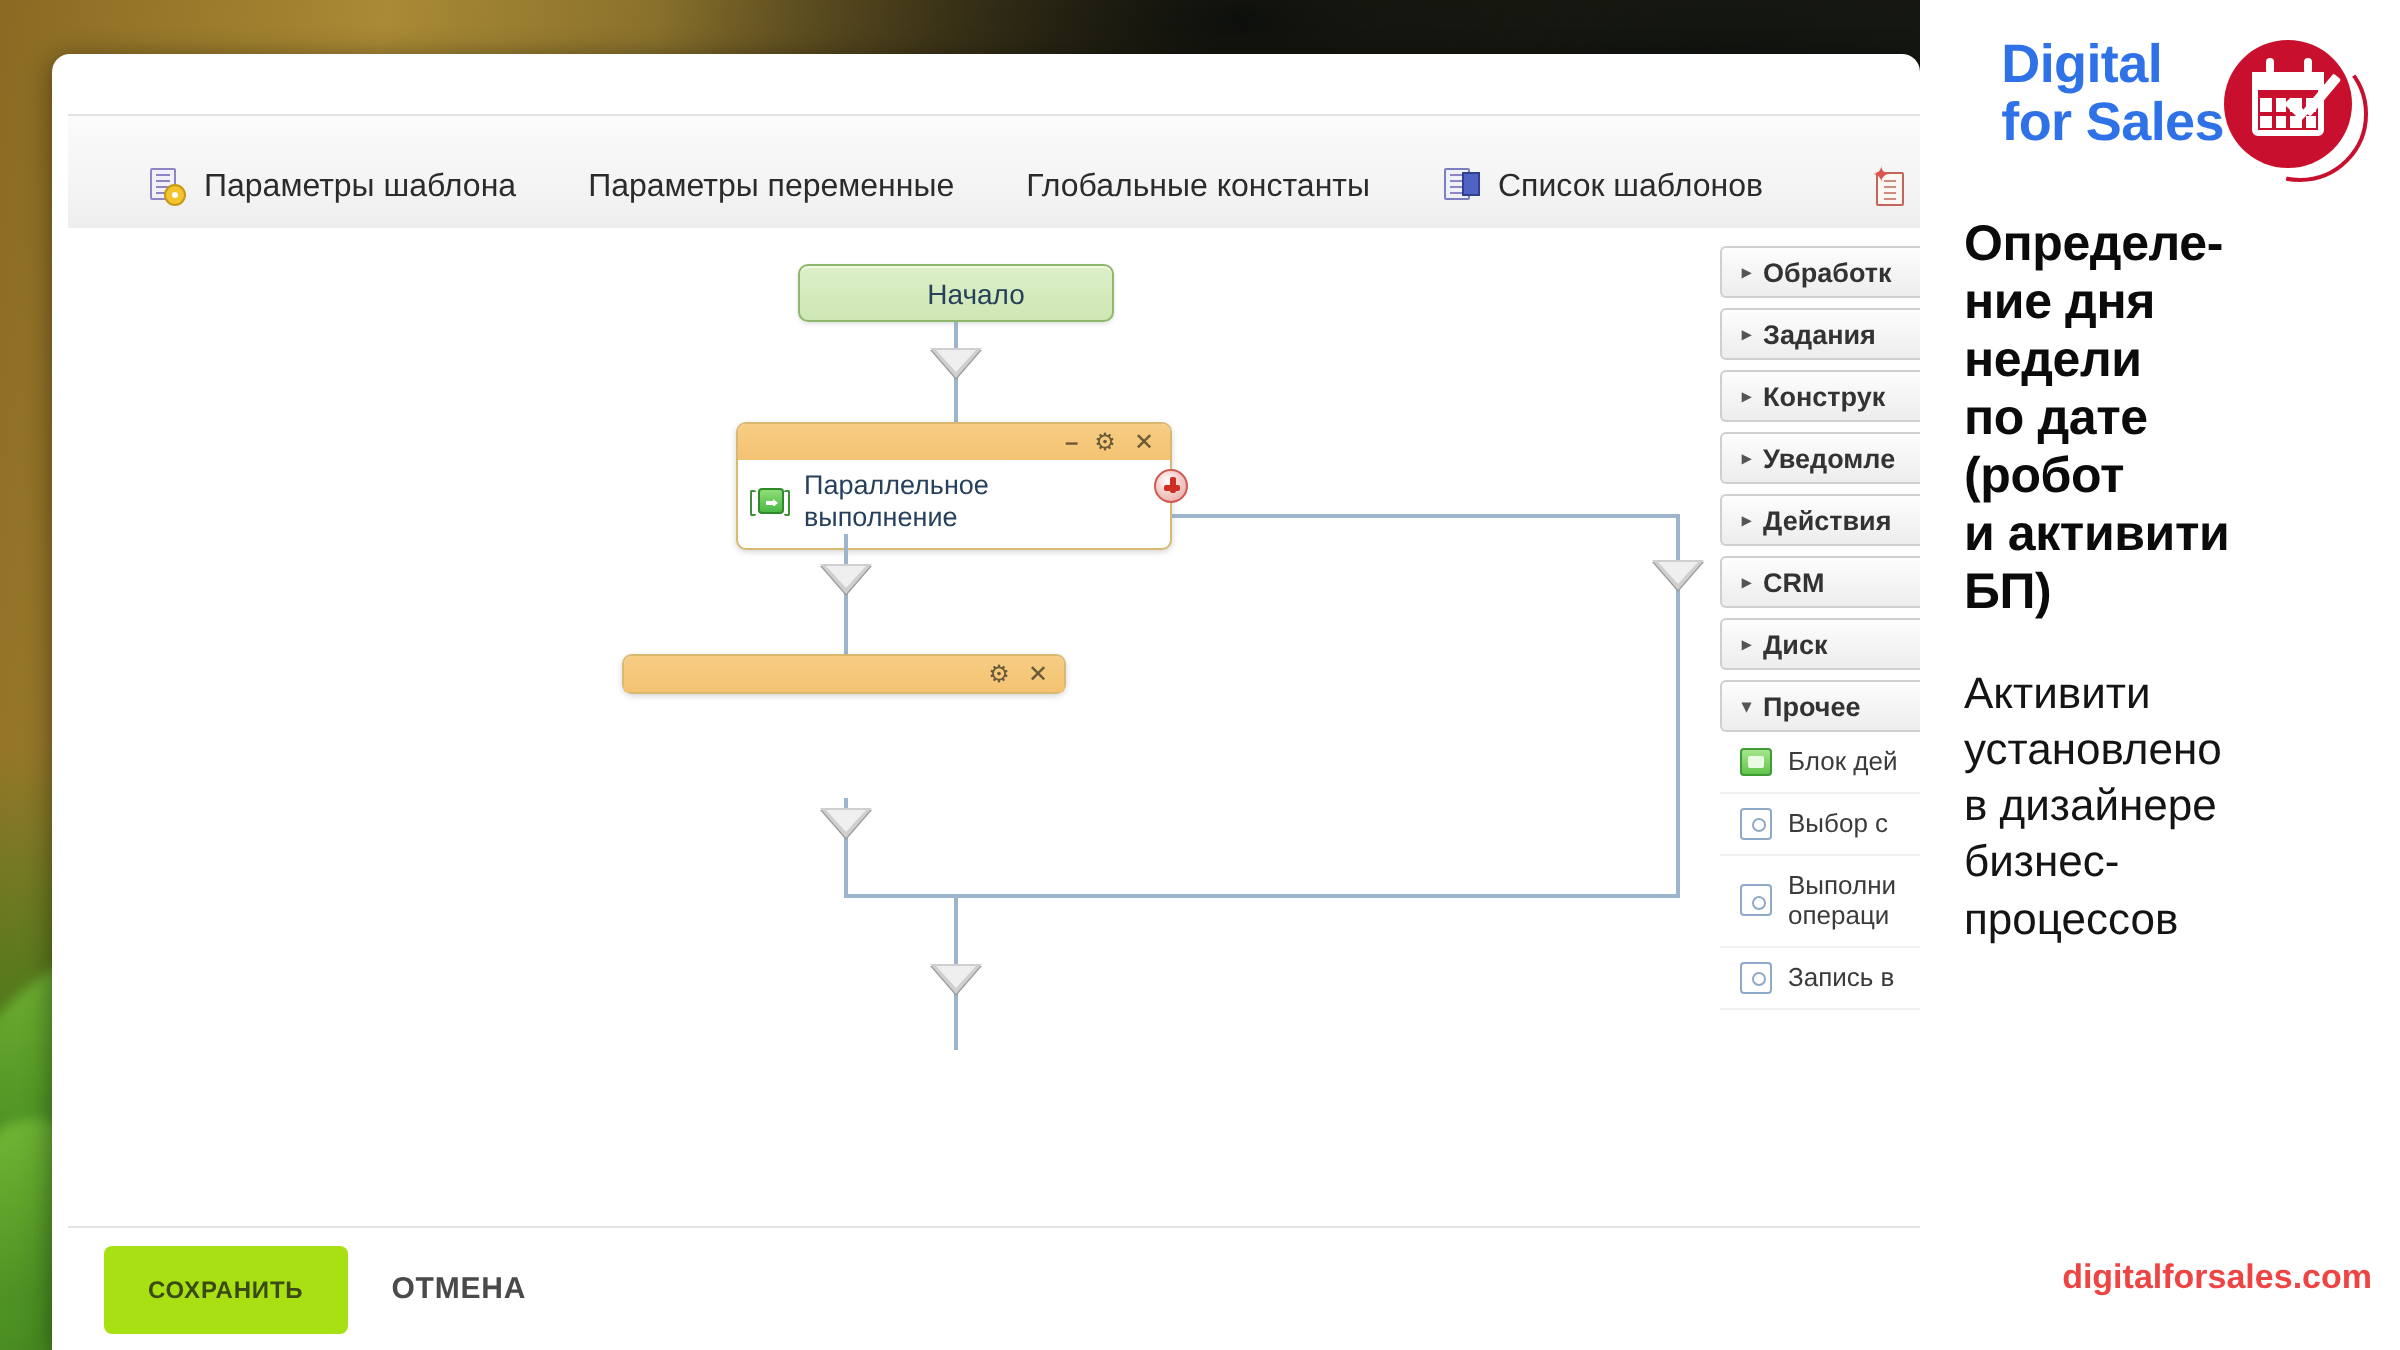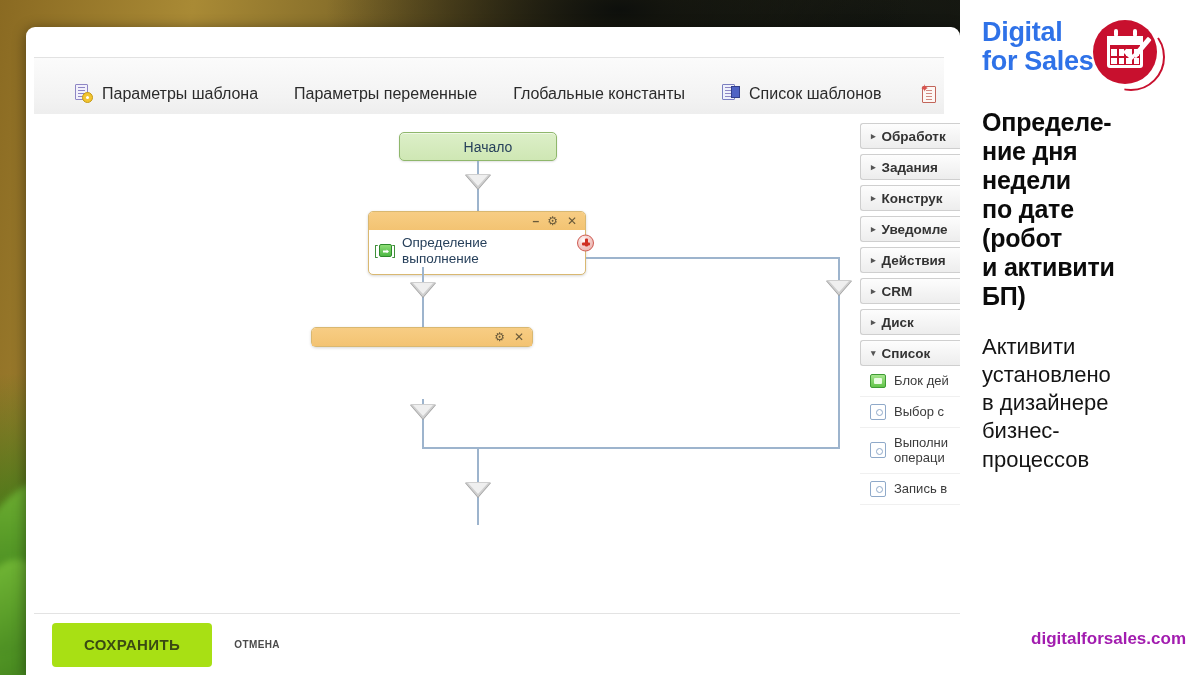--- a/index.html
+++ b/index.html
@@ -31,21 +31,21 @@
     position: absolute; left: 26px; top: 27px;
     width: 934px; height: 648px;
     background: #ffffff;
     border-radius: 9px 9px 0 0;
     box-shadow: 0 2px 14px rgba(0,0,0,.45);
     overflow: hidden;
   }
 
   
   #toolbar {
-    position: absolute; left: 8px; top: 30px; right: 16px; height: 73px;
+    position: absolute; left: 8px; top: 30px; right: 0; height: 73px;
     background: linear-gradient(to bottom, #fbfbfb 0%, #f3f3f3 55%, #e9e9e9 100%);
     border-top: 1px solid #e2e2e2;
     border-bottom: 1px solid #d4d4d4;
     display: flex; align-items: center;
     padding-left: 40px;
     gap: 36px;
     white-space: nowrap;
   }
   .tb-item {
     display: flex; align-items: center; gap: 9px;
@@ -227,39 +227,39 @@
   }
 
   
   #footer {
     position: absolute; left: 8px; right: 0; bottom: 0; height: 62px;
     background: #fff; border-top: 1px solid #e3e3e3;
     display: flex; align-items: center; gap: 22px; padding-left: 18px;
   }
   .btn {
     height: 44px; border: none; border-radius: 4px;
-    font-size: 15px; font-weight: 700; letter-spacing: .4px;
+    font-size: 12px; font-weight: 700; letter-spacing: .4px;
     cursor: pointer; font-family: "Liberation Sans", sans-serif;
-    padding: 0 32px;
+    padding: 0 22px;
   }
   #btn-save { background: #a8e014; color: #3a4a12; }
   #btn-apply { background: #35c2ef; color: #ffffff; }
   #btn-cancel {
-    background: transparent; color: #4a4a4a; font-weight: 700; font-size: 10px;
+    background: transparent; color: #4a4a4a; font-weight: 700; font-size: 15px;
     border: none; cursor: pointer; letter-spacing: .4px;
     font-family: "Liberation Sans", sans-serif;
     text-align: center;
   }
 
   
   #brand {
     position: absolute; left: 960px; top: 0; width: 240px; height: 675px;
     background: #ffffff; padding: 18px 14px 12px 22px;
   }
-  #brand-top { display:flex; align-items:flex-start; justify-content:flex-start; }
+  #brand-top { display:flex; align-items:flex-start; justify-content:flex-end; }
   #brand-name {
     font-size: 27px; font-weight: 700; color: #2f72e8; line-height: 1.08;
     white-space: pre-line; letter-spacing: -.3px;
   }
   #brand-logo { position: relative; width: 74px; height: 74px; flex: 0 0 auto; margin-top: 2px; }
   #brand-logo .ring {
     position:absolute; left:4px; top:3px; width:68px; height:68px;
     border-radius:50%; border:2px solid #c8102e;
     clip-path: polygon(50% 50%, 120% 0%, 120% 120%, 35% 120%);
   }
@@ -299,21 +299,21 @@
     white-space: pre-line; letter-spacing: -.2px;
   }
   #brand-sub {
     margin-top: 22px;
     font-size: 22px; color: #141414; line-height: 1.28;
     white-space: pre-line;
   }
   #brand-url {
     position: absolute; left: 0; right: 14px; bottom: 26px;
     text-align: right;
-    font-size: 17px; font-weight: 700; color: #a21caf;
+    font-size: 17px; font-weight: 700; color: #ef4444;
   }
 </style>
 </head>
 <body>
 
 <div id="bg-photo">
   <div class="leaf" style="left:-30px; top:470px; width:110px; height:190px; transform:rotate(22deg);"></div>
   <div class="leaf" style="left:-20px; top:560px; width:80px; height:150px; transform:rotate(-12deg);"></div>
 </div>
 
@@ -367,21 +367,21 @@
         <span class="hdr-btn hdr-min">–</span>
         <span class="hdr-btn">⚙</span>
         <span class="hdr-btn">✕</span>
       </div>
       <div class="box-body">
         <span class="ico-split">
           <span class="br-l"></span>
             <span class="sq"></span>
             <span class="br-r"></span>
         </span>
-        <span class="box-label">Определение
+        <span class="box-label">Параллельное
 выполнение</span>
       </div>
       <span class="plus-badge"></span>
     </div>
 
     <div class="conn v" style="left:388px; top:153px; height:62px;"></div>
     <div class="arrow" style="left:376px; top:168px;"></div>
 
     <div class="conn h" style="left:552px; top:143px; width:253px;"></div>
     <div class="conn v" style="left:804px; top:143px; height:191px;"></div>
@@ -430,21 +430,21 @@
       <span class="caret">▸</span>
       <span>CRM</span>
     </div>
     <div class="pal-group">
       <span class="caret">▸</span>
       <span>Диск</span>
     </div>
 
     <div class="pal-group pal-open">
       <span class="caret">▾</span>
-      <span>Список</span>
+      <span>Прочее</span>
     </div>
 
     <div class="pal-list">
       <div class="pal-item">
         <span class="pal-ico-folder"></span>
         <span>Блок дей</span>
       </div>
       <div class="pal-item">
         <span class="pal-ico-sq"></span>
         <span>Выбор с</span>

